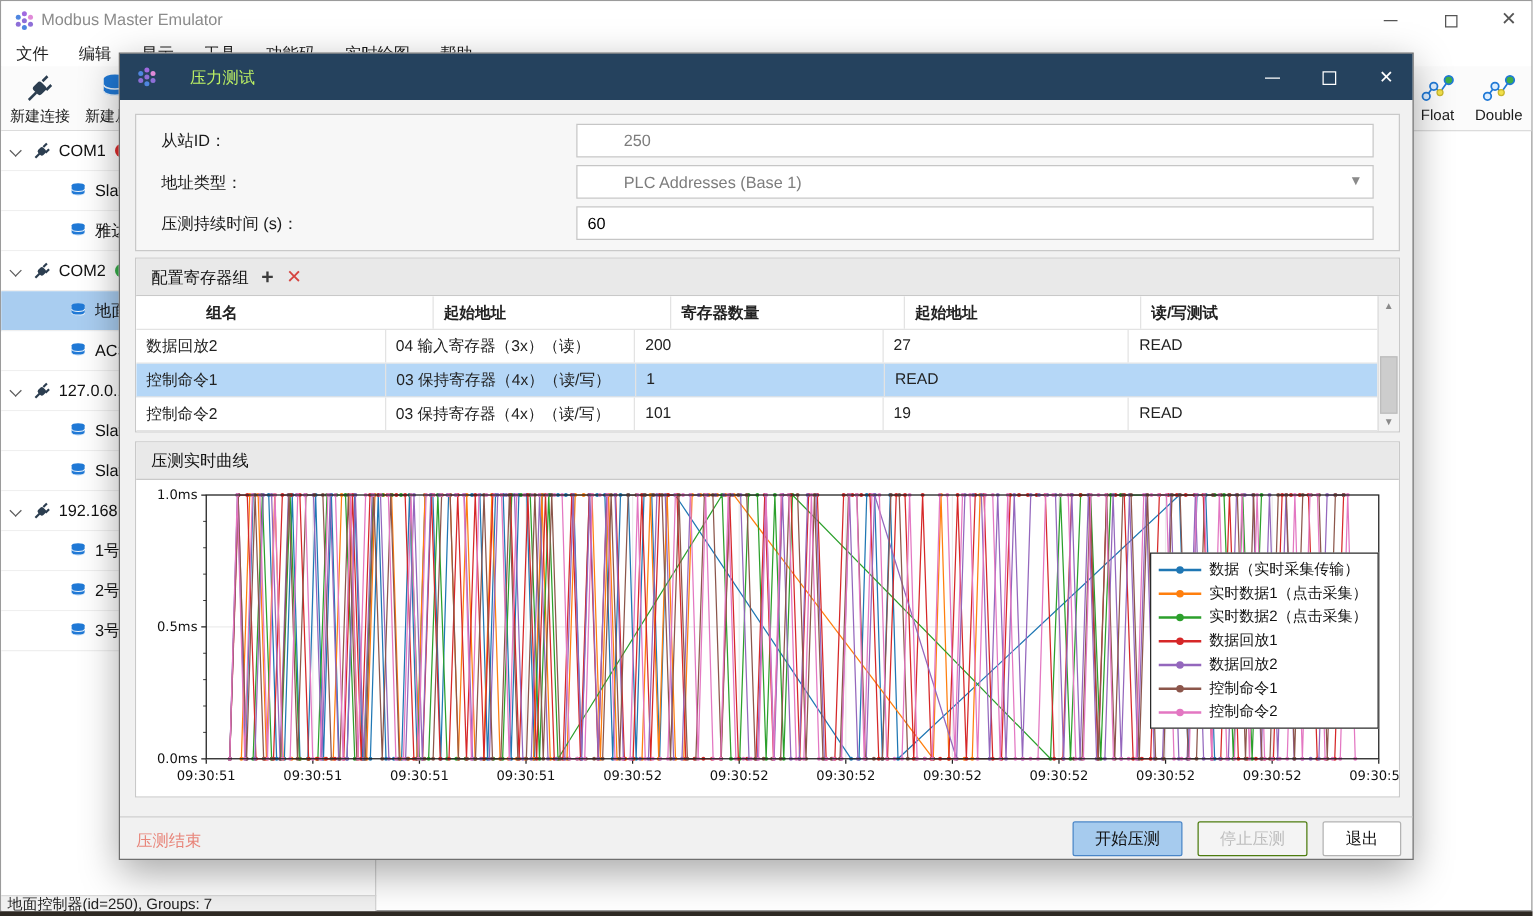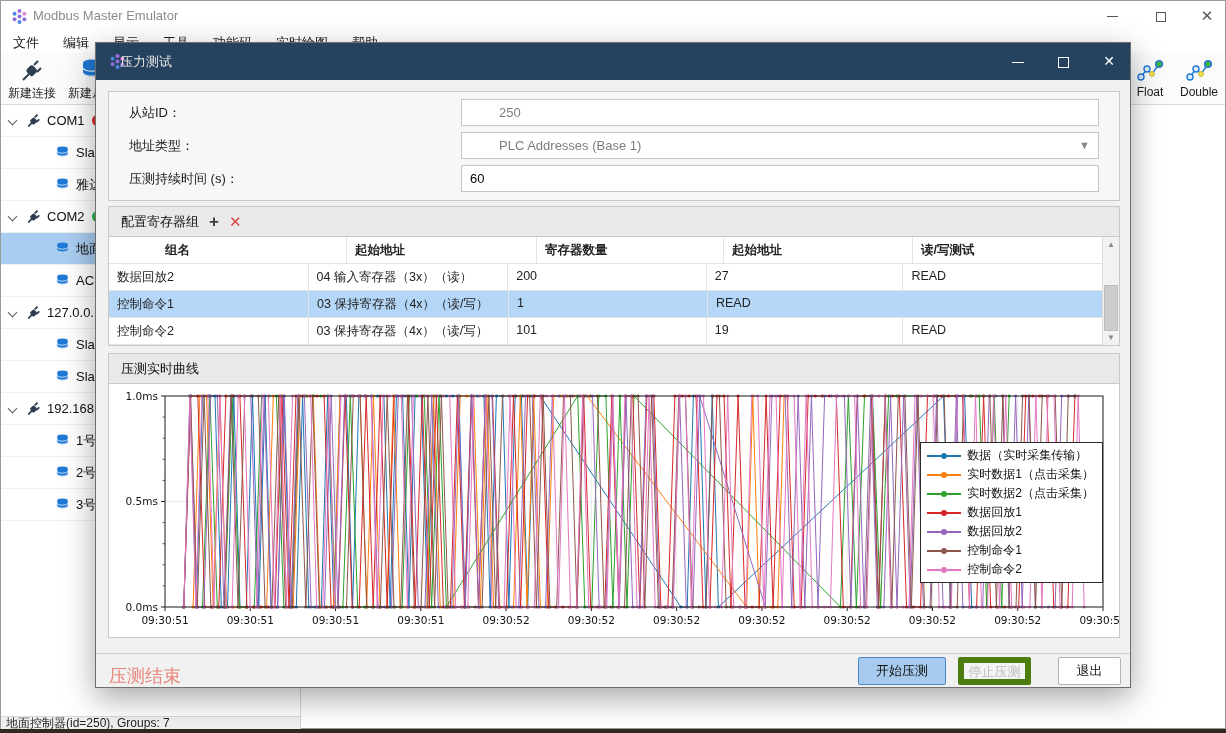--- a/index.html
+++ b/index.html
@@ -38,21 +38,21 @@
   .tree-label { margin-left:6px; font-size:13px; color:#111; white-space:nowrap; }
   .status-dot { width:11px; height:11px; border-radius:50%; margin-left:7px; flex:0 0 auto; }
 
   #statusbar { position:absolute; left:0; top:715px; width:300px; height:14px; background:#f0f0f0;
     border-top:1px solid #d9d9d9; border-right:1px solid #d6d6d6; font-size:12px; color:#222; padding-left:5px; line-height:13px; }
 
   
   #dialog { position:absolute; left:95px; top:42px; width:1036px; height:646px; background:#f1f1f1;
     border:1px solid #6f6f6f; box-shadow:0 10px 30px rgba(0,0,0,.35); }
   #dlg-header { position:absolute; left:0; top:0; width:100%; height:37px; background:#25425e; }
-  #dlg-header .dlg-title { position:absolute; left:24px; top:10px; color:#e5e5e5; font-size:13px; }
+  #dlg-header .dlg-title { position:absolute; left:56px; top:10px; color:#bef264; font-size:13px; }
   .dlg-ctl { position:absolute; top:0; width:40px; height:37px; text-align:center; line-height:37px; color:#fff; font-size:14px; }
   .dlg-min-bar { display:inline-block; width:12px; height:1px; background:#fff; vertical-align:middle; }
   .dlg-max-box { display:inline-block; width:11px; height:11px; border:1px solid #fff; vertical-align:middle; }
 
   
   #form-panel { position:absolute; left:12px; top:48px; width:1012px; height:110px;
     background:#f7f7f7; border:1px solid #c9c9c9; }
   .form-row { position:absolute; left:20px; right:20px; height:27px; }
   .form-label { position:absolute; left:0; top:5px; font-size:13px; color:#1a1a1a; }
   .form-input { position:absolute; left:332px; right:0; top:0; height:27px; background:#fff;
@@ -84,25 +84,25 @@
   #chart-area { position:relative; width:1010px; height:253px; background:#fff; }
   #legend { position:absolute; right:16px; top:58px; background:#fff; border:1px solid #2b2b2b; padding:3px 8px 3px 6px; }
   .lg-row { display:flex; align-items:center; height:19px; }
   .lg-sample { position:relative; width:34px; height:10px; margin-right:6px; flex:0 0 auto; }
   .lg-line { position:absolute; left:0; right:0; top:4.5px; height:1.6px; }
   .lg-dot { position:absolute; left:14px; top:2px; width:6px; height:6px; border-radius:50%; }
   .lg-lab { font-size:12px; color:#111; white-space:nowrap; }
 
   
   #dlg-sep { position:absolute; left:0; top:610px; width:100%; height:1px; background:#cfcfcf; }
-  #dlg-status { position:absolute; left:13px; top:621px; font-size:18px; color:#e8857a; }
+  #dlg-status { position:absolute; left:13px; top:621px; font-size:13px; color:#e8857a; }
   .dlg-btn { position:absolute; top:614px; height:28px; text-align:center; font-size:13px;
     border:1px solid #b3b3b3; background:#fff; border-radius:2px; font-family:inherit; }
   #btn-start { left:762px; width:88px; background:#a6cbee; border:1px solid #4a86c8; color:#111; }
-  #btn-stop  { left:862px; width:73px; background:#f4f4f4; border:6px solid #4d7c0f; color:#bcbcbc; }
+  #btn-stop  { left:862px; width:88px; background:#f4f4f4; border:1px solid #4d7c0f; color:#bcbcbc; }
   #btn-exit  { left:962px; width:63px; color:#111; }
 
   svg text { font-family:"DejaVu Sans","Liberation Sans",sans-serif; }
 </style>
 </head>
 <body>
 
 <div id="main-window">
 
   <div id="titlebar">

